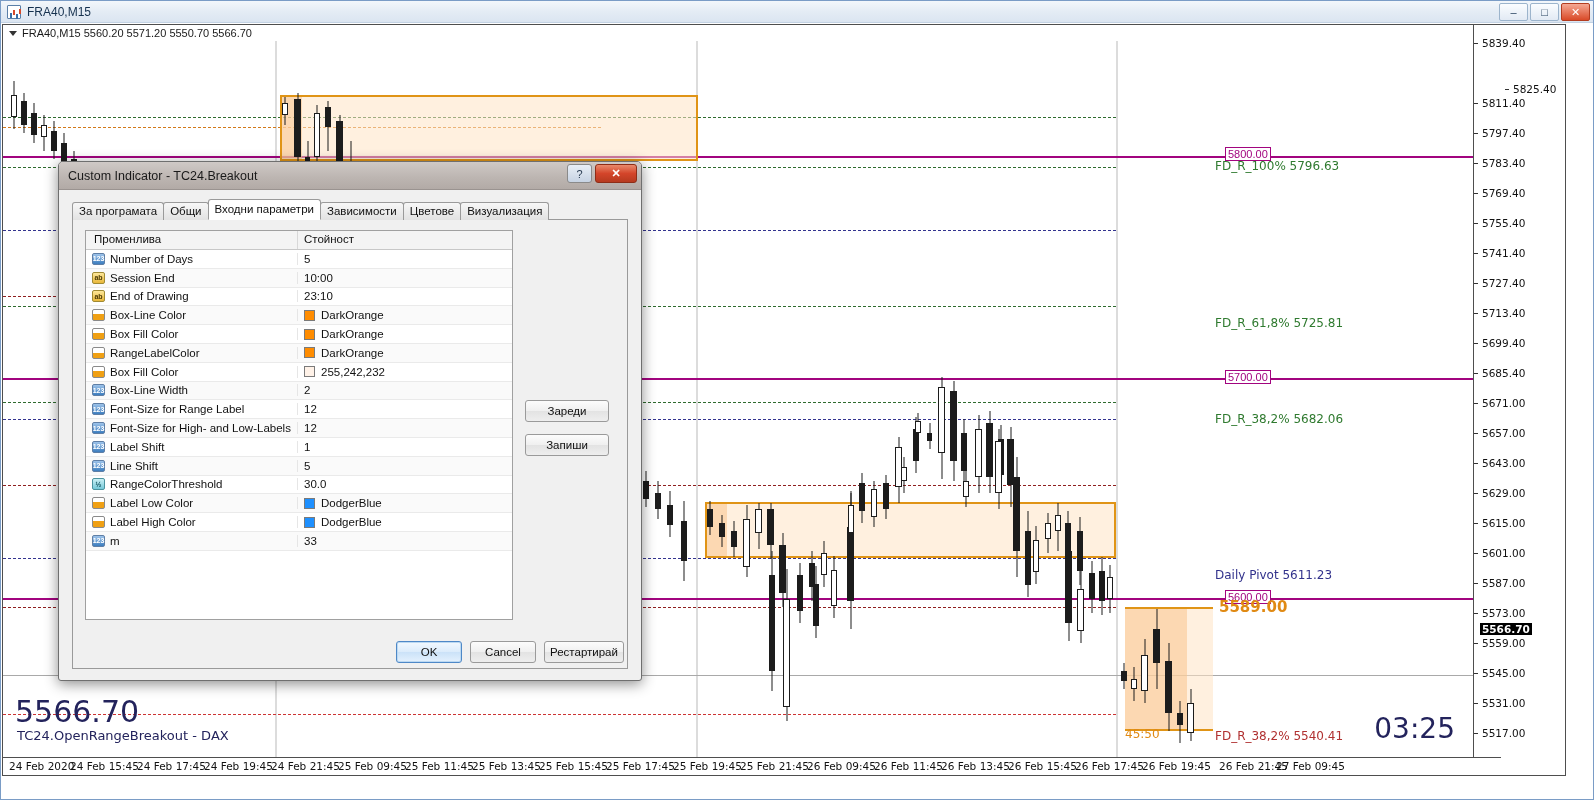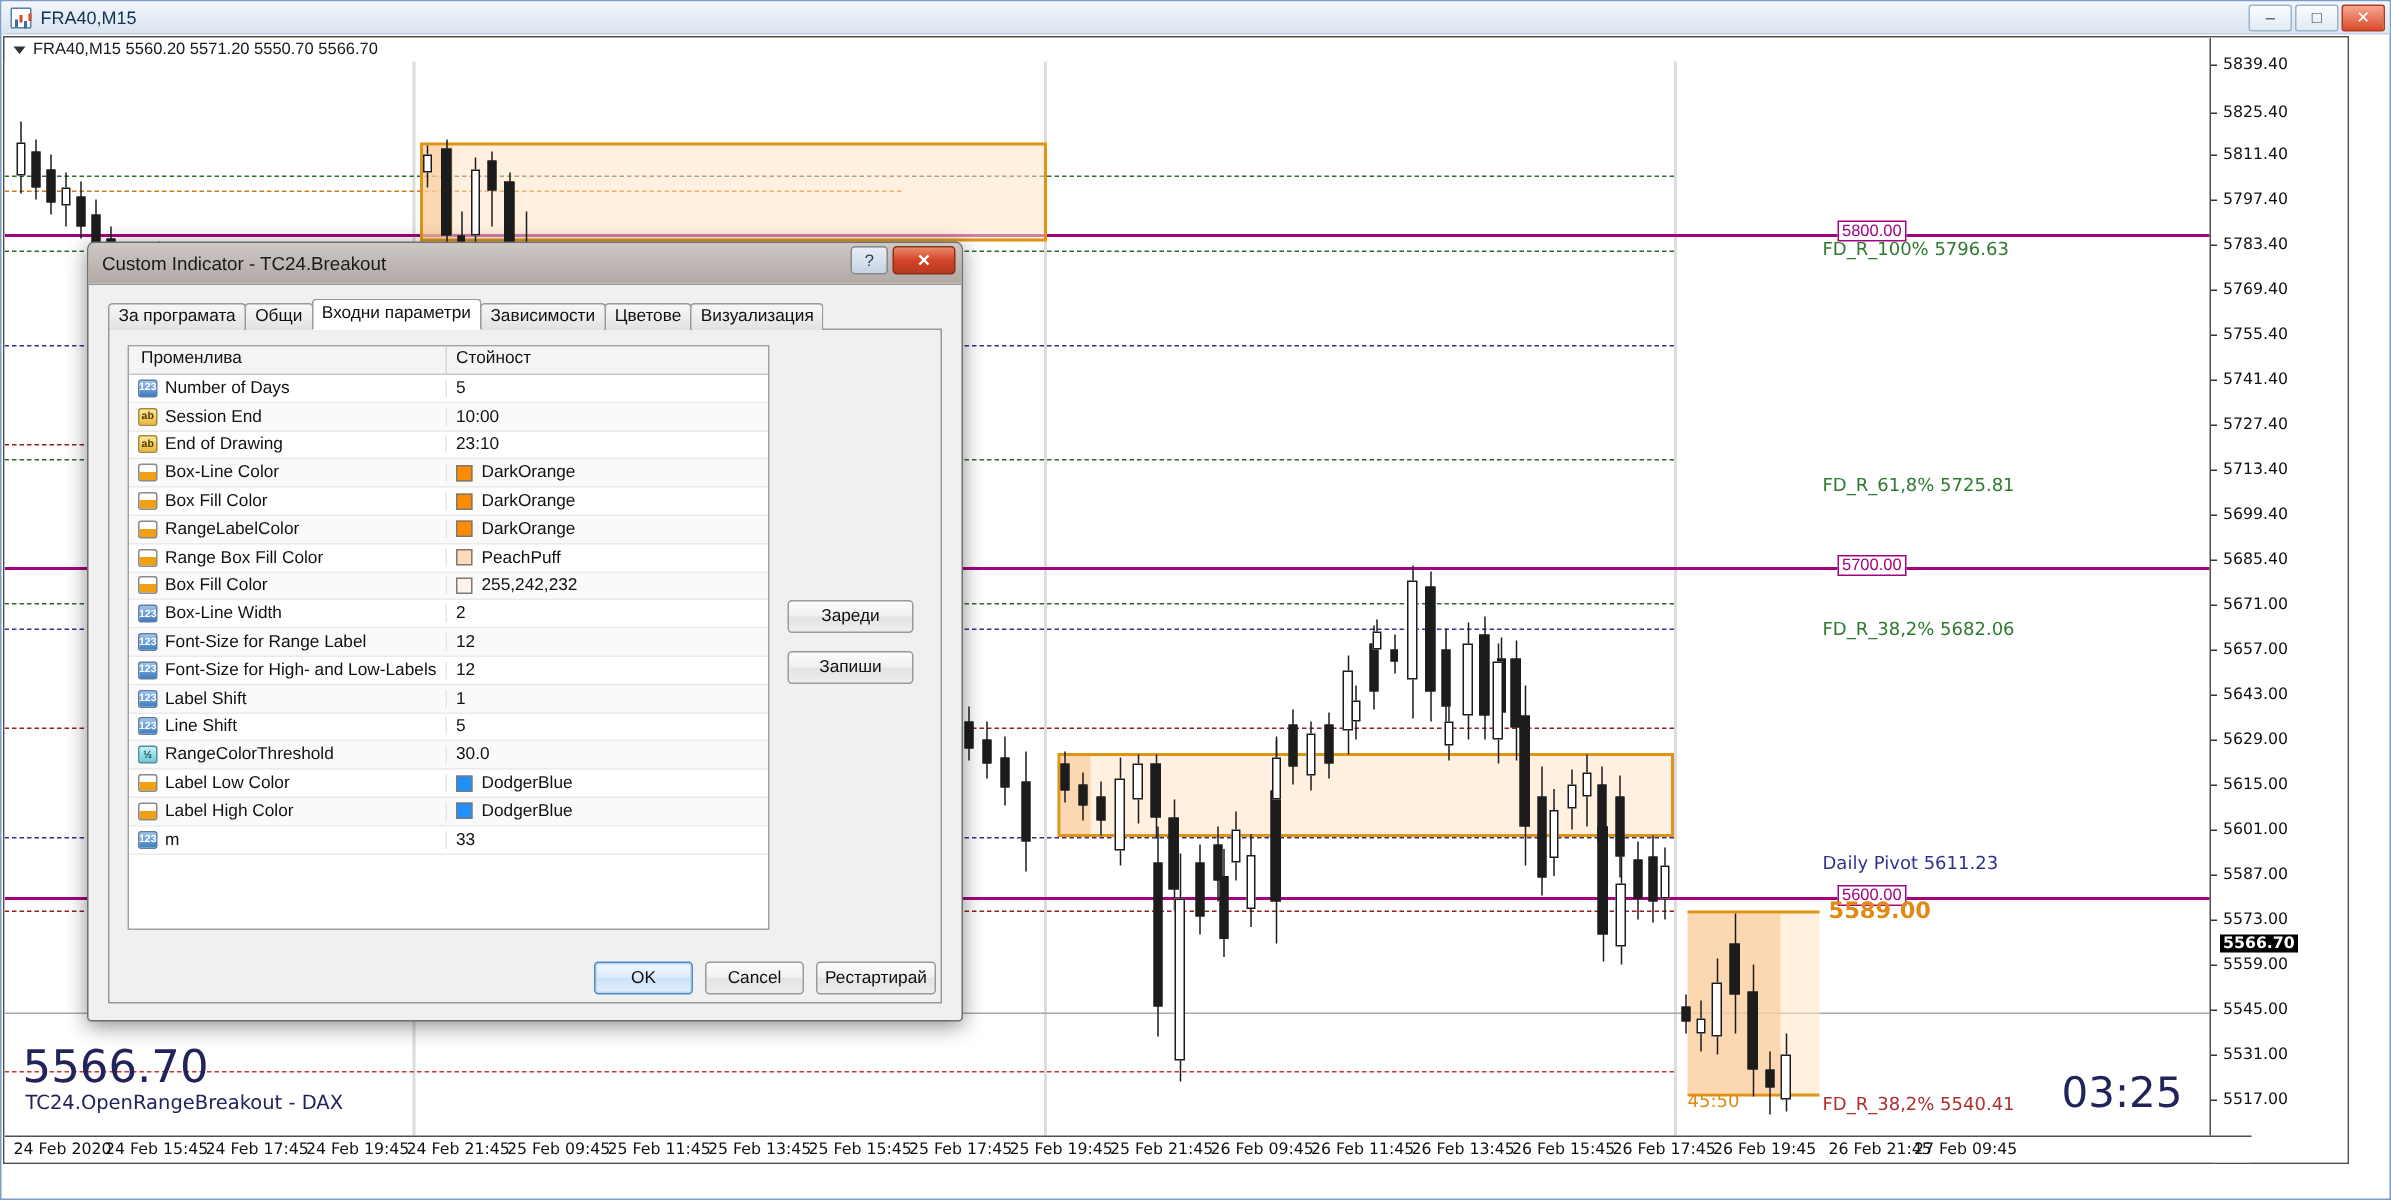--- a/index.html
+++ b/index.html
@@ -728,21 +728,21 @@
       <span class="tag-magenta" style="left:1222px; top:106px;">5800.00</span>
       <span class="tag-magenta" style="left:1222px; top:329px;">5700.00</span>
       <span class="tag-magenta" style="left:1222px; top:549px;">5600.00</span>
 
       <span class="lbl lbl-orange" style="left:1216px; top:557px;">5589.00</span>
       <span class="lbl lbl-orange-sm" style="left:1122px; top:686px;">45:50</span>
     </div>
 
     <div class="pricescale">
       <div class="ptick" style="top:12px;"><span>5839.40</span></div>
-      <div class="ptick" style="top:44px;"><span>5825.40</span></div>
+      <div class="ptick" style="top:58px;margin-left:31px;"><span>5825.40</span></div>
       <div class="ptick" style="top:72px;"><span>5811.40</span></div>
       <div class="ptick" style="top:102px;"><span>5797.40</span></div>
       <div class="ptick" style="top:132px;"><span>5783.40</span></div>
       <div class="ptick" style="top:162px;"><span>5769.40</span></div>
       <div class="ptick" style="top:192px;"><span>5755.40</span></div>
       <div class="ptick" style="top:222px;"><span>5741.40</span></div>
       <div class="ptick" style="top:252px;"><span>5727.40</span></div>
       <div class="ptick" style="top:282px;"><span>5713.40</span></div>
       <div class="ptick" style="top:312px;"><span>5699.40</span></div>
       <div class="ptick" style="top:342px;"><span>5685.40</span></div>
@@ -868,30 +868,20 @@
               <span>RangeLabelColor</span>
               </div>
             <div class="c2">
                 <span class="swatch" style="background:#ff8c00;"></span>
               <span>DarkOrange</span>
               </div>
           </div>
           <div class="grow">
             <div class="c1">
                 <span class="picon col"></span>
-              <span>Range Box Fill Color</span>
-              </div>
-            <div class="c2">
-                <span class="swatch" style="background:#ffdab9;"></span>
-              <span>PeachPuff</span>
-              </div>
-          </div>
-          <div class="grow">
-            <div class="c1">
-                <span class="picon col"></span>
               <span>Box Fill Color</span>
               </div>
             <div class="c2">
                 <span class="swatch" style="background:#fff2e8;"></span>
               <span>255,242,232</span>
               </div>
           </div>
           <div class="grow">
             <div class="c1">
                 <span class="picon num">123</span>

